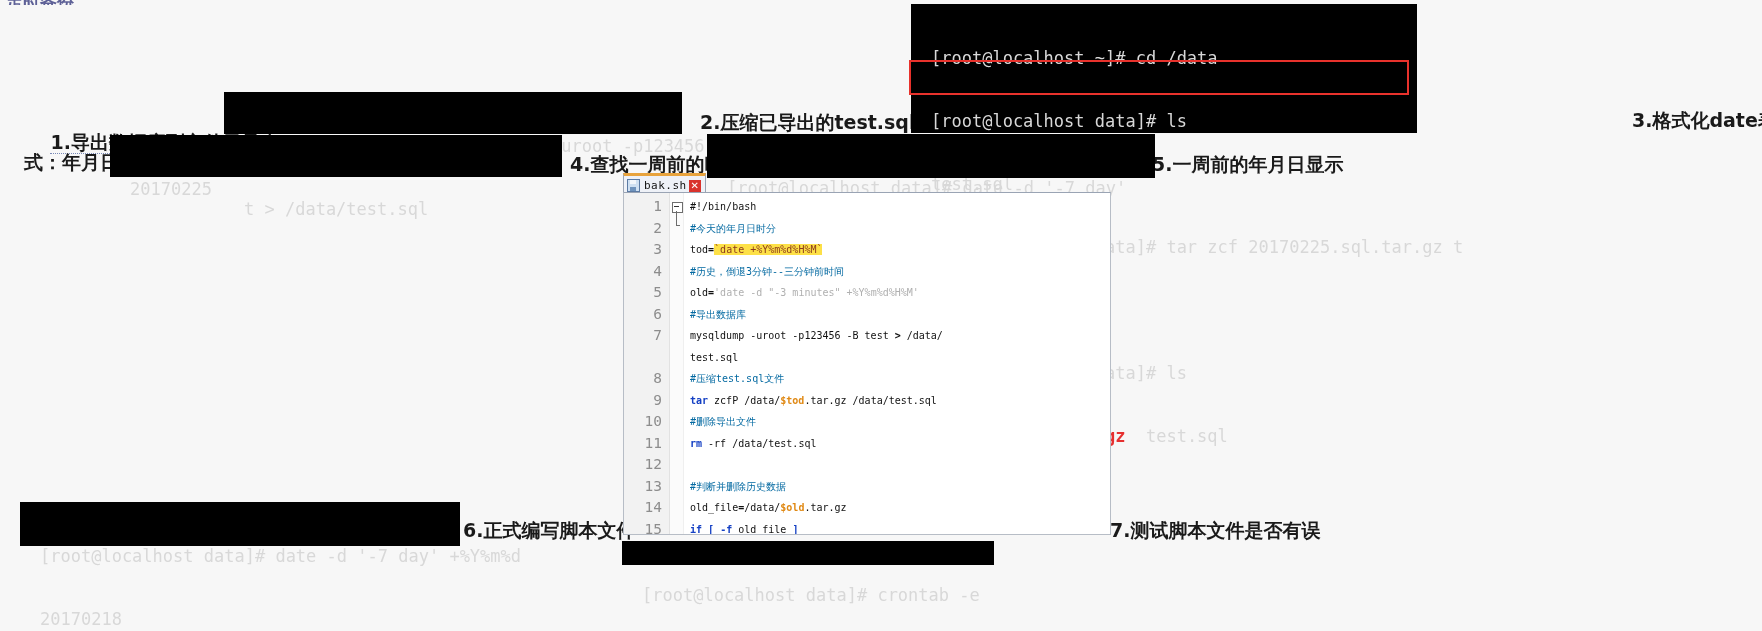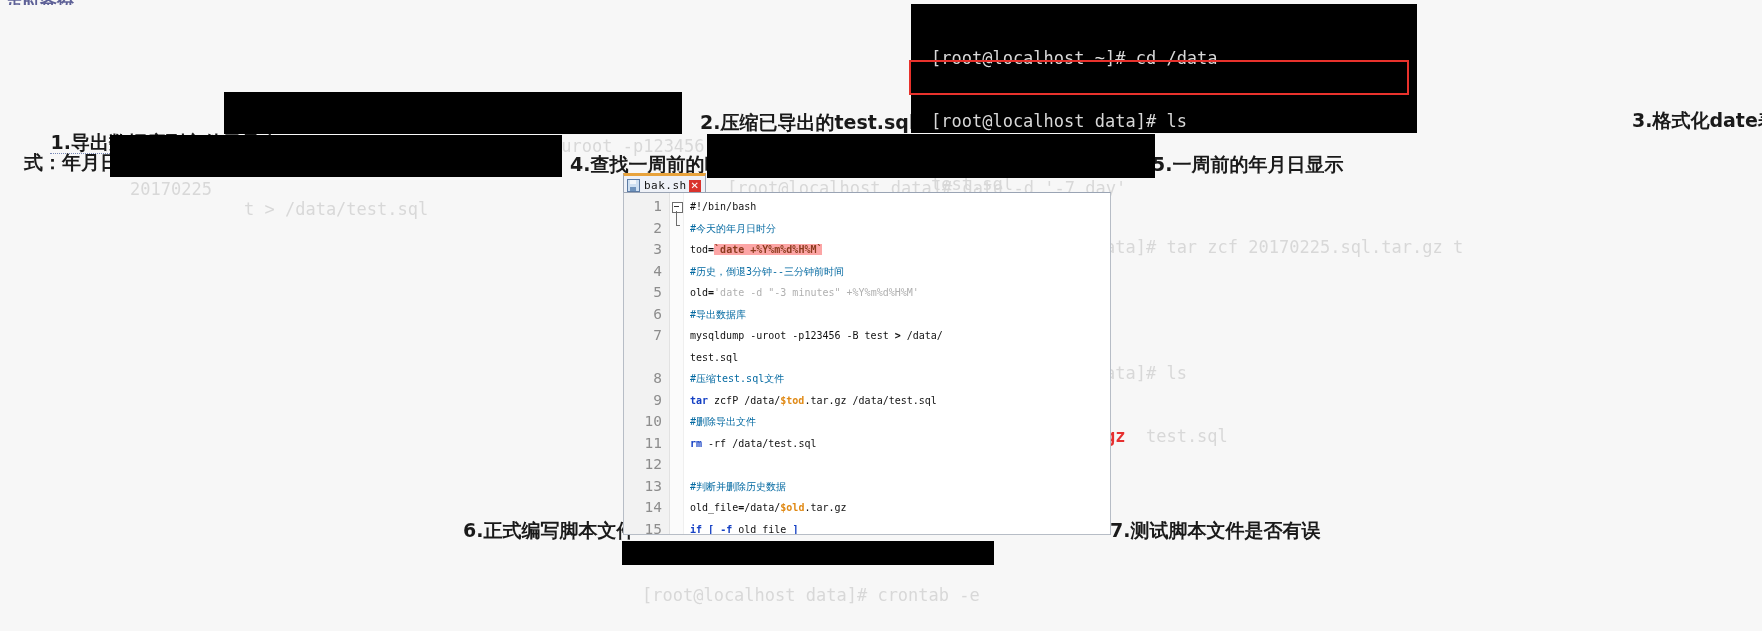--- a/index.html
+++ b/index.html
@@ -152,21 +152,21 @@
     font-family:"DejaVu Sans Mono","Liberation Mono",monospace;
     font-size:10px;line-height:21.5px;
     color:#111;white-space:pre;
   }
   .codelines .row{height:21.5px;}
   .codelines .row.wrap{height:auto;}
   .cm{color:#0369a1;}
   .kw{color:#1540c4;font-weight:bold;margin-top:29px;}
   .var{color:#e08a16;font-weight:bold;}
   .str{color:#b0b0b0;}
-  .bt{color:#8c3b1e;font-weight:bold;background:#fca5a5;}
+  .bt{color:#8c3b1e;font-weight:normal;background:#fde047;}
   .eq{color:#111;font-weight:bold;}
 </style>
 </head>
 <body>
 
 <div class="stage">
 
   <div class="cut-title">定时备份</div>
 
   <div class="note b" style="left:24px;top:108px;">
@@ -237,20 +237,24 @@
         </div>
       <div class="foldcol">
         <div class="foldbox"></div>
         <div class="foldline"></div>
       </div>
       <div class="codelines" id="codelines"><div class="row"><span>#!/bin/bash</span></div><div class="row"><span class="cm">#今天的年月日时分</span></div><div class="row"><span>tod</span><span class="eq">=</span><span class="bt">`date +%Y%m%d%H%M`</span></div><div class="row"><span class="cm">#历史，倒退3分钟--三分钟前时间</span></div><div class="row"><span>old</span><span class="eq">=</span><span class="str">'date -d "-3 minutes" +%Y%m%d%H%M'</span></div><div class="row"><span class="cm">#导出数据库</span></div><div class="row wrap"><span>mysqldump -uroot -p123456 -B test </span><span class="eq">&gt;</span><span> /data/</span><span>
 test.sql</span></div><div class="row"><span class="cm">#压缩test.sql文件</span></div><div class="row"><span class="kw">tar</span><span> zcfP /data/</span><span class="var">$tod</span><span>.tar.gz /data/test.sql</span></div><div class="row"><span class="cm">#删除导出文件</span></div><div class="row"><span class="kw">rm</span><span> -rf /data/test.sql</span></div><div class="row"><span></span></div><div class="row"><span class="cm">#判断并删除历史数据</span></div><div class="row"><span>old_file</span><span class="eq">=</span><span>/data/</span><span class="var">$old</span><span>.tar.gz</span></div><div class="row"><span class="kw">if</span><span> </span><span class="kw">[</span><span> </span><span class="kw">-f</span><span> old_file </span><span class="kw">]</span></div></div>
     </div>
   </div>
 
+  <div class="term" style="left:20px;top:502px;width:440px;height:44px;">
+    <div>[root@localhost data]# date -d '-7 day' +%Y%m%d</div>
+    <div>20170218</div>
+  </div>
 
   <div class="note b" style="left:463px;top:518px;">6.正式编写脚本文件</div>
 
   <div class="note b" style="left:1110px;top:518px;">7.测试脚本文件是否有误</div>
 
   <div class="term" style="left:622px;top:541px;width:372px;height:24px;">
     <div>[root@localhost data]# crontab -e</div>
   </div>
 
 </div>

